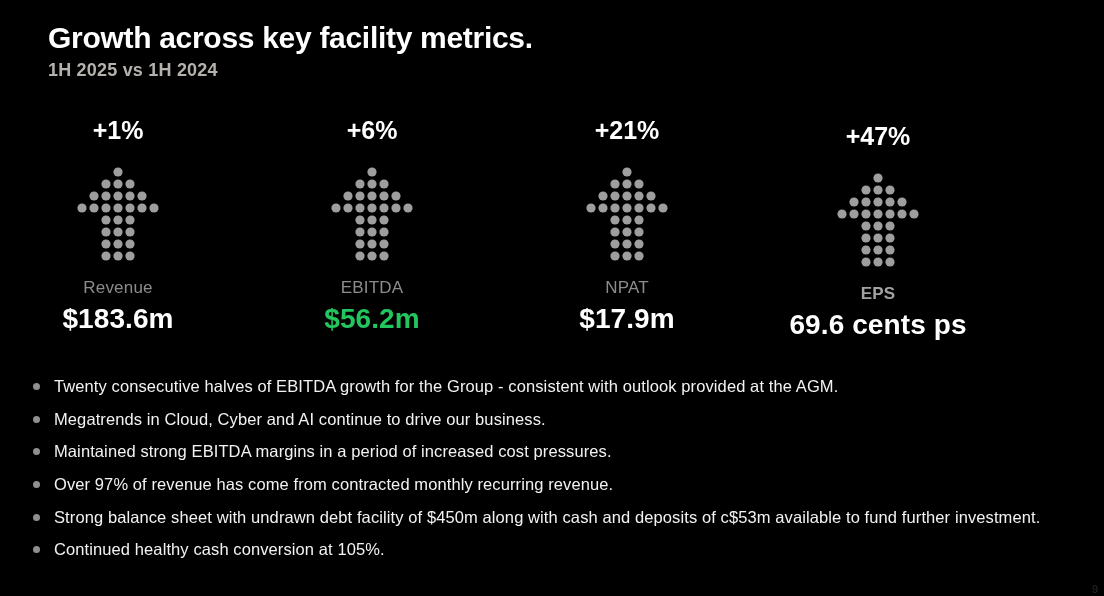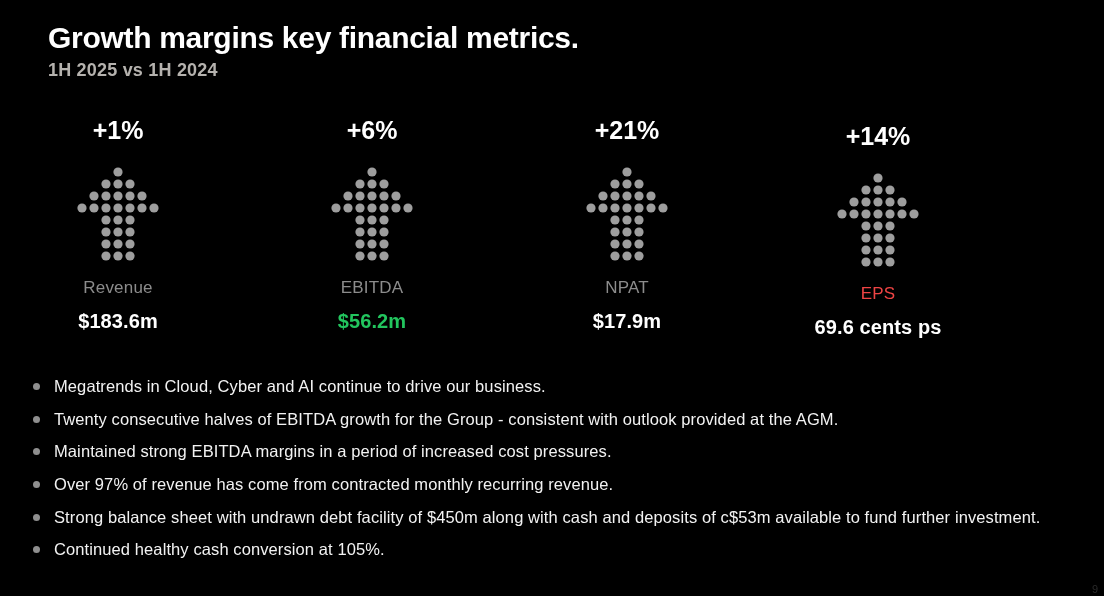--- a/index.html
+++ b/index.html
@@ -86,25 +86,25 @@
 
   .metric-label {
     font-size: 17px;
     font-weight: normal;
     color: #8c8c8c;
     line-height: 1;
     margin: 17px 0 0 0;
     letter-spacing: 0.2px;
   }
   .metric-value {
-    font-size: 20px;
+    font-size: 28px;
     font-weight: bold;
     color: #ffffff;
     line-height: 1;
-    margin: 15px 0 0 0;
+    margin: 9px 0 0 0;
     letter-spacing: 0.1px;
     white-space: nowrap;
   }
 
   
   .bullets {
     position: absolute;
     left: 30px;
     top: 376px;
     width: 1066px;
@@ -140,21 +140,21 @@
     font-size: 11px;
     color: #2a2a2a;
   }
 </style>
 </head>
 <body>
 
 <div class="slide" style="background: rgb(0, 0, 0);">
 
   <div class="header">
-    <h1 class="title" style="color: rgb(255, 255, 255);">Growth margins key financial metrics.</h1>
+    <h1 class="title" style="color: rgb(255, 255, 255);">Growth across key facility metrics.</h1>
     <h2 class="subtitle" style="color: rgb(181, 178, 174);">1H 2025 vs 1H 2024</h2>
   </div>
 
   <div class="metrics">
 
     <div class="metric" id="metric-0" style="left: 8px; top: 0px;">
       <div class="metric-pct" style="color: rgb(255, 255, 255);">+1%</div>
       <svg class="arrow-icon" viewBox="0 0 82 96" aria-hidden="true">
         <circle class="dot" cx="41" cy="6" r="4.6" fill="#9e9e9e"></circle>
         <circle class="dot" cx="29" cy="18" r="4.6" fill="#9e9e9e"></circle>
@@ -255,21 +255,21 @@
           <circle class="dot" cx="53" cy="78" r="4.6" fill="#9e9e9e"></circle>
         <circle class="dot" cx="29" cy="90" r="4.6" fill="#9e9e9e"></circle>
           <circle class="dot" cx="41" cy="90" r="4.6" fill="#9e9e9e"></circle>
           <circle class="dot" cx="53" cy="90" r="4.6" fill="#9e9e9e"></circle>
       </svg>
       <div class="metric-label" style="color: rgb(140, 140, 140);">NPAT</div>
       <div class="metric-value" style="color: rgb(255, 255, 255);">$17.9m</div>
     </div>
 
     <div class="metric" id="metric-3" style="left: 768px; top: 6px;">
-      <div class="metric-pct" style="color: rgb(255, 255, 255);">+14%</div>
+      <div class="metric-pct" style="color: rgb(255, 255, 255);">+47%</div>
       <svg class="arrow-icon" viewBox="0 0 82 96" aria-hidden="true">
         <circle class="dot" cx="41" cy="6" r="4.6" fill="#9e9e9e"></circle>
         <circle class="dot" cx="29" cy="18" r="4.6" fill="#9e9e9e"></circle>
           <circle class="dot" cx="41" cy="18" r="4.6" fill="#9e9e9e"></circle>
           <circle class="dot" cx="53" cy="18" r="4.6" fill="#9e9e9e"></circle>
         <circle class="dot" cx="17" cy="30" r="4.6" fill="#9e9e9e"></circle>
           <circle class="dot" cx="29" cy="30" r="4.6" fill="#9e9e9e"></circle>
           <circle class="dot" cx="41" cy="30" r="4.6" fill="#9e9e9e"></circle>
           <circle class="dot" cx="53" cy="30" r="4.6" fill="#9e9e9e"></circle>
           <circle class="dot" cx="65" cy="30" r="4.6" fill="#9e9e9e"></circle>
@@ -286,37 +286,37 @@
         <circle class="dot" cx="29" cy="66" r="4.6" fill="#9e9e9e"></circle>
           <circle class="dot" cx="41" cy="66" r="4.6" fill="#9e9e9e"></circle>
           <circle class="dot" cx="53" cy="66" r="4.6" fill="#9e9e9e"></circle>
         <circle class="dot" cx="29" cy="78" r="4.6" fill="#9e9e9e"></circle>
           <circle class="dot" cx="41" cy="78" r="4.6" fill="#9e9e9e"></circle>
           <circle class="dot" cx="53" cy="78" r="4.6" fill="#9e9e9e"></circle>
         <circle class="dot" cx="29" cy="90" r="4.6" fill="#9e9e9e"></circle>
           <circle class="dot" cx="41" cy="90" r="4.6" fill="#9e9e9e"></circle>
           <circle class="dot" cx="53" cy="90" r="4.6" fill="#9e9e9e"></circle>
       </svg>
-      <div class="metric-label" style="color: #ef4444;">EPS</div>
+      <div class="metric-label" style="color: #a3a3a3; font-weight: bold;">EPS</div>
       <div class="metric-value" style="color: rgb(255, 255, 255);">69.6 cents ps</div>
     </div>
 
   </div>
 
   <ul class="bullets">
     <li class="bullet" style="color: rgb(242, 242, 242);">
       <span class="marker" style="background: rgb(143, 143, 143);"></span>
+      <span>Twenty consecutive halves of EBITDA growth for the Group - consistent with outlook provided at the AGM.</span>
+    </li>
+    <li class="bullet" style="color: rgb(242, 242, 242);">
+      <span class="marker" style="background: rgb(143, 143, 143);"></span>
       <span>Megatrends in Cloud, Cyber and AI continue to drive our business.</span>
     </li>
     <li class="bullet" style="color: rgb(242, 242, 242);">
       <span class="marker" style="background: rgb(143, 143, 143);"></span>
-      <span>Twenty consecutive halves of EBITDA growth for the Group - consistent with outlook provided at the AGM.</span>
-    </li>
-    <li class="bullet" style="color: rgb(242, 242, 242);">
-      <span class="marker" style="background: rgb(143, 143, 143);"></span>
       <span>Maintained strong EBITDA margins in a period of increased cost pressures.</span>
     </li>
     <li class="bullet" style="color: rgb(242, 242, 242);">
       <span class="marker" style="background: rgb(143, 143, 143);"></span>
       <span>Over 97% of revenue has come from contracted monthly recurring revenue.</span>
     </li>
     <li class="bullet" style="color: rgb(242, 242, 242);">
       <span class="marker" style="background: rgb(143, 143, 143);"></span>
       <span>Strong balance sheet with undrawn debt facility of $450m along with cash and deposits of c$53m available to fund further investment.</span>
     </li>

